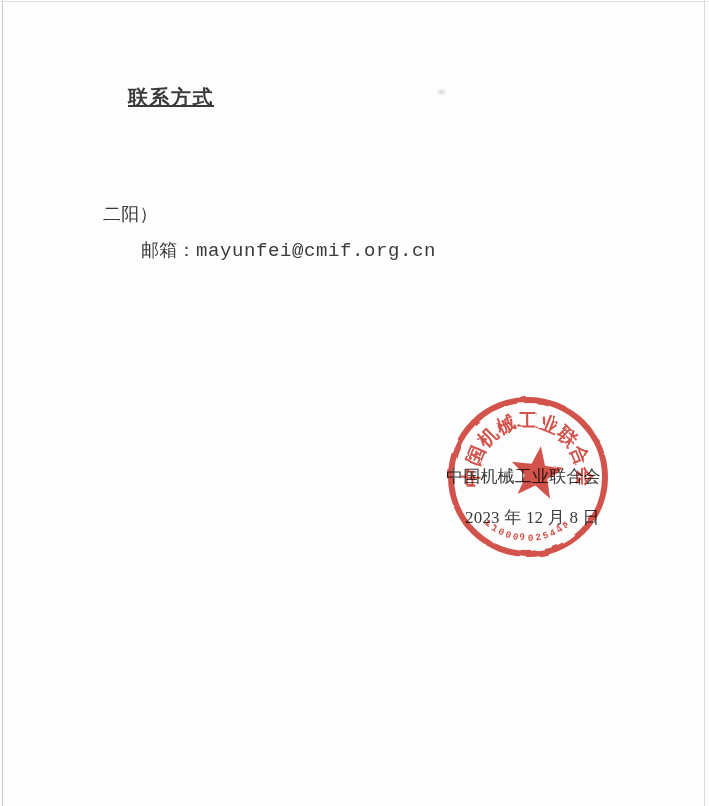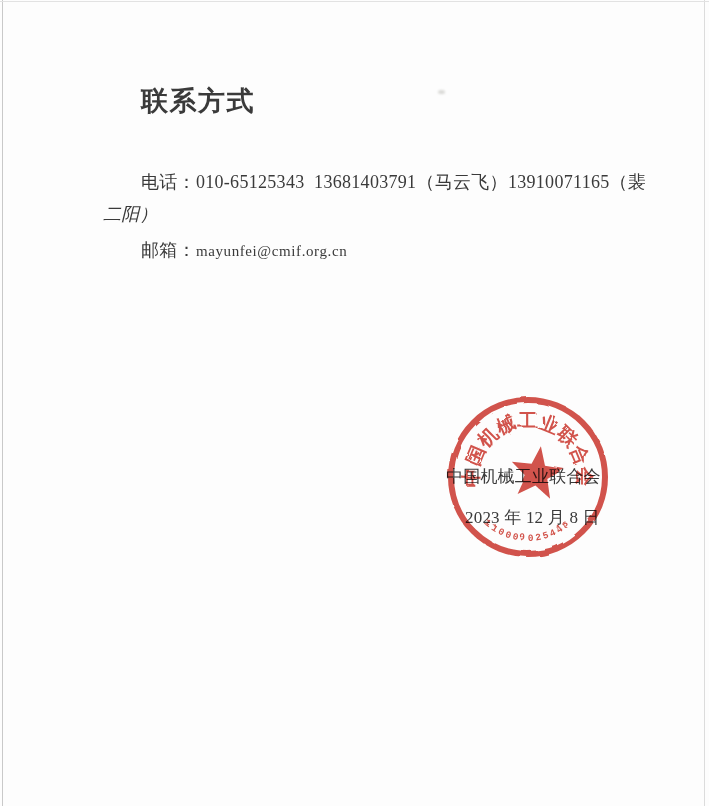--- a/index.html
+++ b/index.html
@@ -17,32 +17,33 @@
   .edge-right { left: 704px; top: 0; width: 1px; height: 806px; background: #dcdcdc; }
   .edge-top   { left: 0; top: 1px; width: 709px; height: 1px; background: #e2e2e2; }
   .line {
     position: absolute;
     white-space: pre;
     line-height: 1.25;
     font-size: 18px;
     letter-spacing: 0.3px;
   }
   .heading {
-    left: 141px; top: 85px;
+    left: 128px; top: 85px;
     font-weight: bold;
-    font-size: 27px;
+    font-size: 20px;
     letter-spacing: 1.5px;
+    text-decoration: underline;
   }
   .contact-person { left: 141px; top: 128px; }
   .phone          { left: 141px; top: 171px; }
-  .phone-wrap     { left: 103px; top: 203px; font-style: italic; }
+  .phone-wrap     { left: 103px; top: 203px; }
   .email          { left: 141px; top: 239px; }
   .email .addr {
-    font-family: Liberation Serif, serif;
-    font-size: 15px;
+    font-family: Liberation Mono, monospace;
+    font-size: 19px;
     letter-spacing: 0.6px;
   }
   .attachment     { left: 100px; top: 384px; }
   .sig-org  { left: 446px; top: 466px; font-size: 17px; letter-spacing: 0.2px; }
   .sig-date { left: 465px; top: 507px; font-size: 17px; letter-spacing: 0.2px; }
   .noise-dot {
     position: absolute; left: 438px; top: 90px;
     width: 7px; height: 4px; background: #d9d9d6;
     border-radius: 50%; filter: blur(1px);
   }
@@ -71,21 +72,20 @@
 <div class="page">
 
   <div class="edge edge-left"></div>
   <div class="edge edge-right"></div>
   <div class="edge edge-top"></div>
   <div class="noise-dot"></div>
 
   <div class="line heading">联系方式</div>
 
 
-  <div class="line phone">电话：010-65125343  13681403791（马云飞）13910071165（裴</div>
 
   <div class="line phone-wrap">二阳）</div>
 
   <div class="line email"><span>邮箱：</span><span class="addr">mayunfei@cmif.org.cn</span></div>
 
 
   <div class="line sig-org">中国机械工业联合会</div>
 
   <div class="line sig-date">2023 年 12 月 8 日</div>
 

